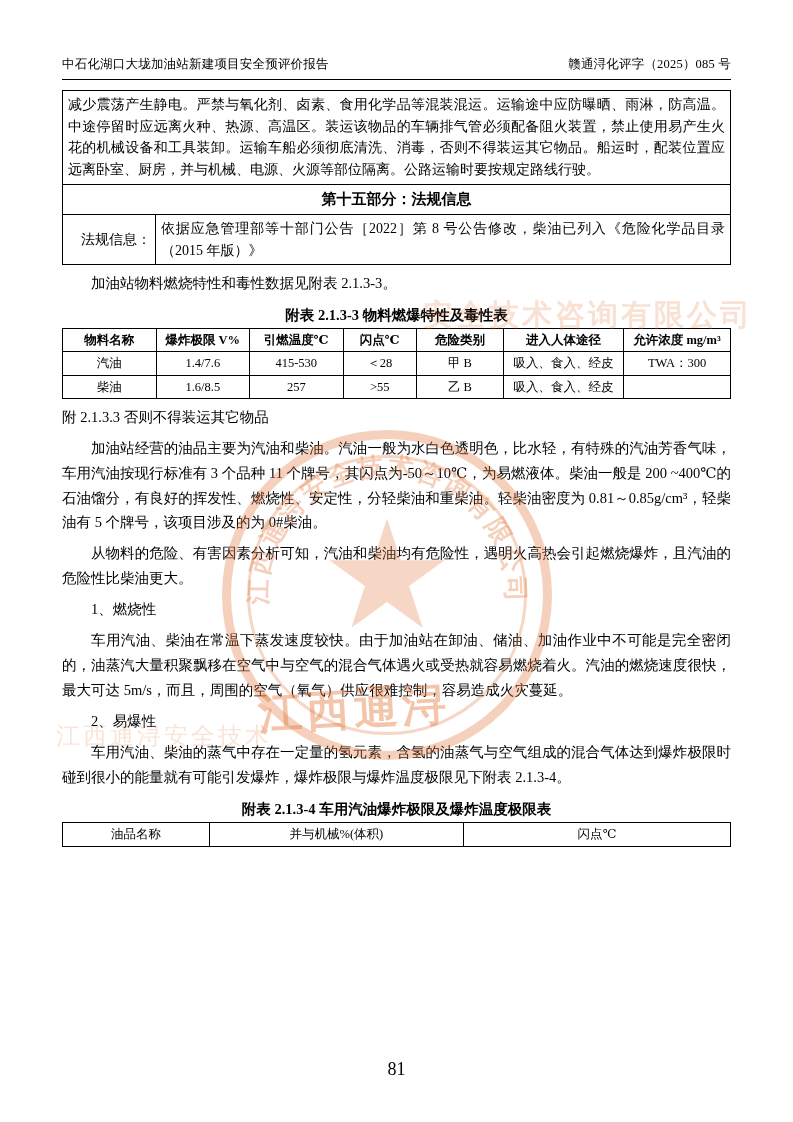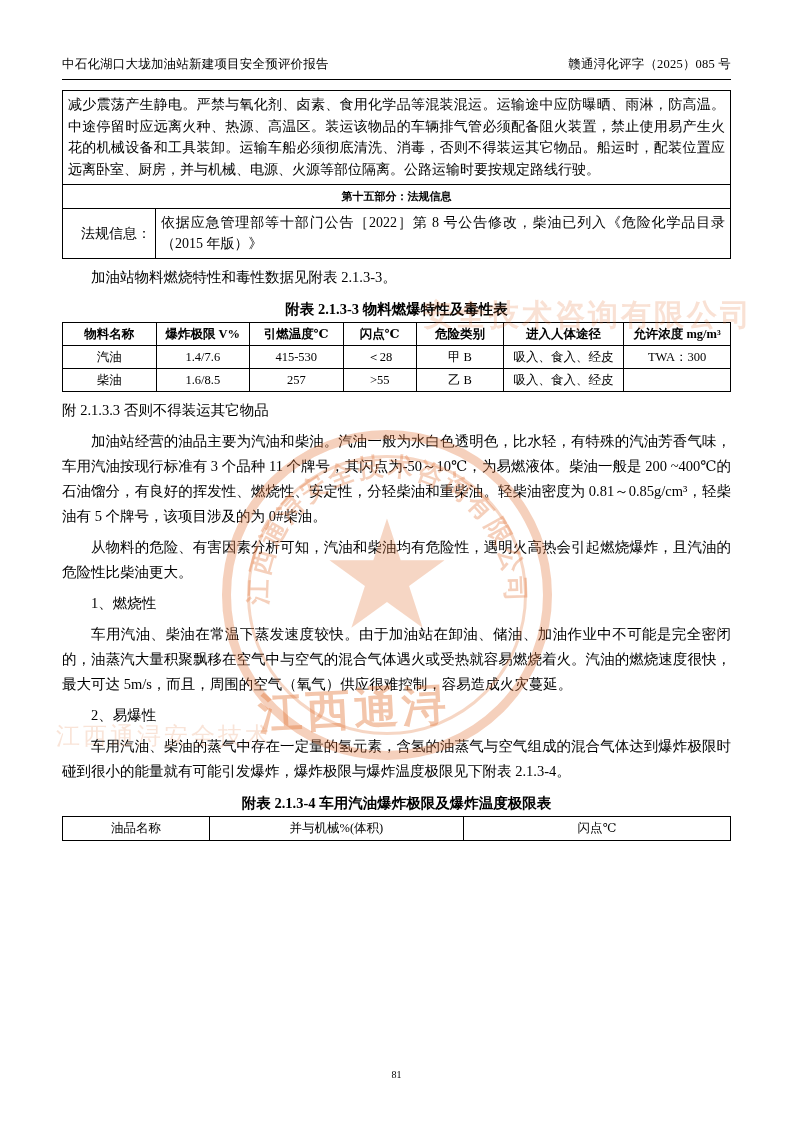--- a/index.html
+++ b/index.html
@@ -58,21 +58,21 @@
     font-size: 14px;
   }
   .tbl-top .label-cell {
     text-align: right;
     width: 84px;
     white-space: nowrap;
   }
   .tbl-top .section-row td {
     text-align: center;
     font-weight: bold;
-    font-size: 11px;
+    font-size: 15px;
     padding: 3px 16px;
   }
   .tbl-top .para-cell {
     text-align: justify;
     text-justify: inter-ideograph;
     padding: 3px 5px;
   }
 
   
   p.body {
@@ -111,21 +111,21 @@
     font-size: 12.5px;
   }
 
   
   .page-number {
     position: absolute;
     bottom: 42px;
     left: 0;
     width: 793px;
     text-align: center;
-    font-size: 10px;
+    font-size: 18px;
   }
 
   
   .wm {
     position: absolute;
     pointer-events: none;
     user-select: none;
   }
   .wm-ring {
     left: 222px;

